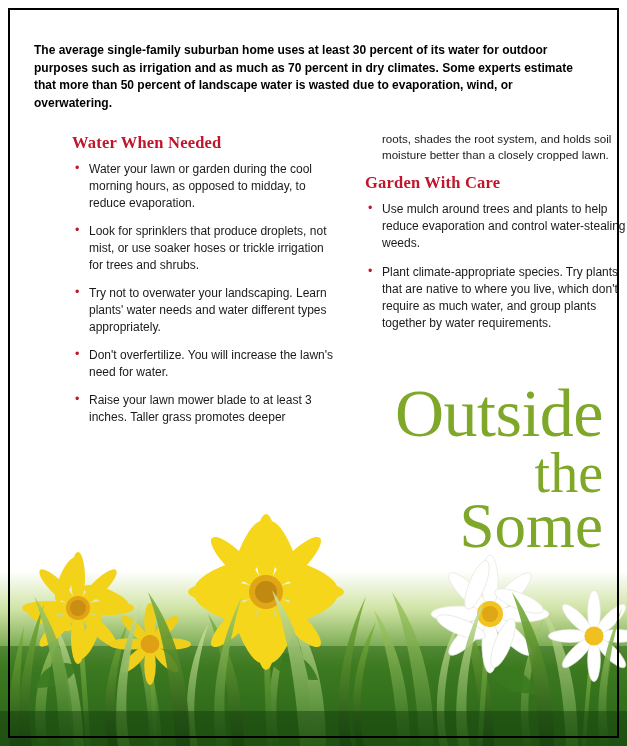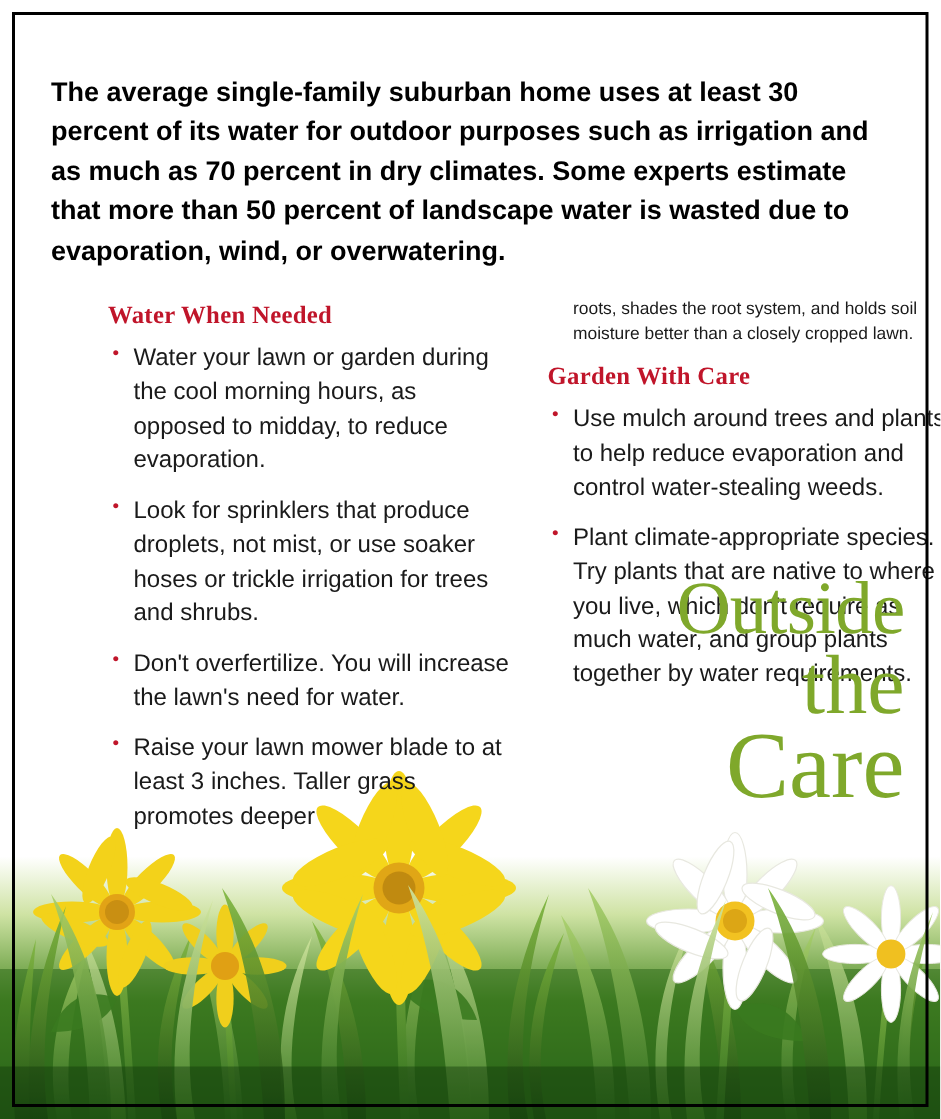--- a/index.html
+++ b/index.html
@@ -28,21 +28,21 @@
     z-index: 40;
   }
   .content {
     position: absolute;
     left: 34px;
     top: 30px;
     width: 562px;
     z-index: 20;
   }
   .intro {
-    font-size: 18px;
+    font-size: 12px;
     line-height: 1.47;
     color: #000000;
     font-weight: 600;
     width: 558px;
     margin-bottom: 16px;
   }
   .columns {
     display: flex;
     gap: 24px;
     width: 562px;
@@ -64,21 +64,21 @@
   }
   ul.bullets {
     list-style: none;
     margin: 0 0 2px 0;
     padding: 0;
   }
   ul.bullets li {
     position: relative;
     padding-left: 17px;
     margin-bottom: 11px;
-    font-size: 16px;
+    font-size: 12px;
     line-height: 1.42;
     color: #1a1a1a;
   }
   ul.bullets li:before {
     content: "•";
     position: absolute;
     left: 3px;
     top: -1px;
     color: #c0152a;
     font-size: 12.5px;
@@ -95,21 +95,21 @@
     right: 24px;
     top: 382px;
     width: 300px;
     text-align: right;
     z-index: 25;
     font-family: "Liberation Serif", serif;
     color: #7fa82b;
     line-height: 0.93;
   }
   .title-outside {
-    font-size: 50px;
+    font-size: 68px;
     letter-spacing: -0.5px;
   }
   .title-the {
     font-size: 56px;
     margin-top: 2px;
   }
   .title-home {
     font-size: 63px;
     margin-top: -2px;
   }
@@ -135,20 +135,21 @@
     <p class="intro">The average single-family suburban home uses at least 30 percent of its water for outdoor purposes such as irrigation and as much as 70 percent in dry climates. Some experts estimate that more than 50 percent of landscape water is wasted due to evaporation, wind, or overwatering.</p>
 
     <div class="columns">
 
       <div class="col left">
 
         <h2 class="section">Water When Needed</h2>
         <ul class="bullets">
           <li>Water your lawn or garden during the cool morning hours, as opposed to midday, to reduce evaporation.</li>
           <li>Look for sprinklers that produce droplets, not mist, or use soaker hoses or trickle irrigation for trees and shrubs.</li>
+          <li>Try not to overwater your landscaping. Learn plants' water needs and water different types appropriately.</li>
         </ul>
 
         <ul class="bullets">
           <li>Don't overfertilize. You will increase the lawn's need for water.</li>
           <li>Raise your lawn mower blade to at least 3 inches. Taller grass promotes deeper</li>
         </ul>
 
       </div>
 
       <div class="col right">
@@ -162,21 +163,21 @@
         </ul>
 
       </div>
 
     </div>
   </div>
 
   <div class="title-block">
     <div class="title-outside">Outside</div>
     <div class="title-the">the</div>
-    <div class="title-home">Care</div>
+    <div class="title-home">Some</div>
   </div>
 
   <div class="meadow">
     <svg width="627" height="250" viewBox="0 0 627 250" xmlns="http://www.w3.org/2000/svg">
       <defs>
         <linearGradient id="grassFade" x1="0" y1="0" x2="0" y2="1">
           <stop offset="0%" stop-color="#ffffff"></stop>
           <stop offset="22%" stop-color="#cfe3a4"></stop>
           <stop offset="55%" stop-color="#4e8d28"></stop>
           <stop offset="100%" stop-color="#235c16"></stop>

